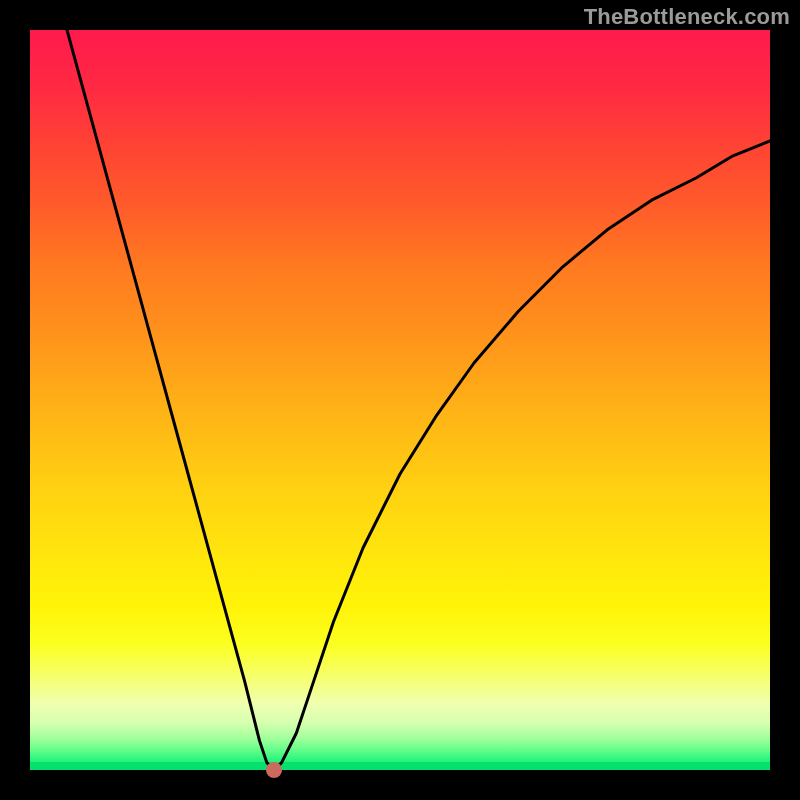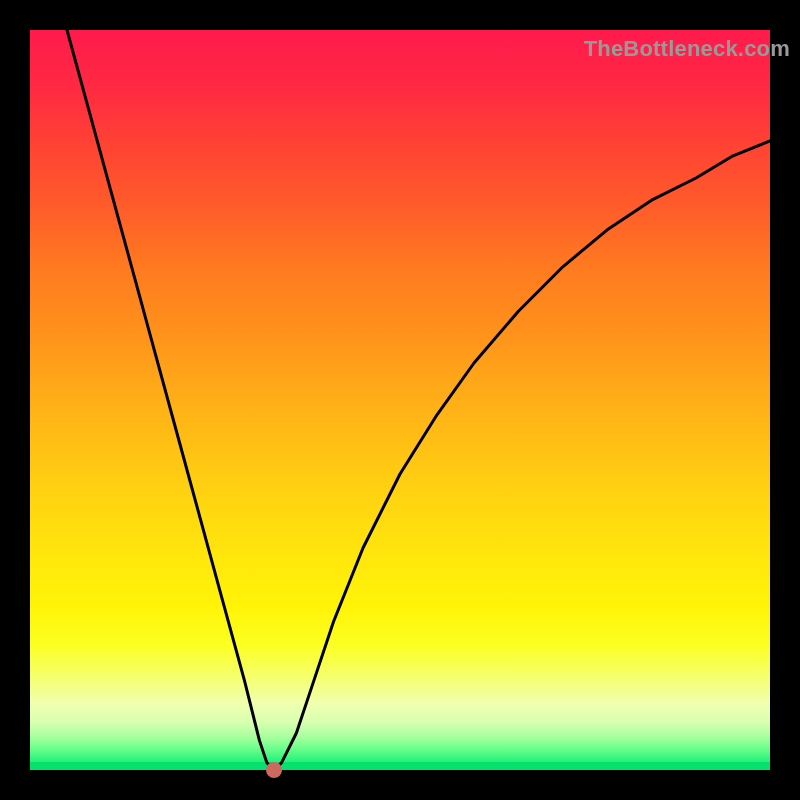--- a/index.html
+++ b/index.html
@@ -71,21 +71,20 @@
   }
   .watermark {
     position: absolute;
     top: 4px;
     right: 10px;
     font-family: Arial, Helvetica, sans-serif;
     font-size: 22px;
     font-weight: 600;
     color: #9a9a9a;
     letter-spacing: 0.2px;
-    margin-top: 32px;
   }
 </style>
 </head>
 <body>
 
 <div class="frame">
   <div class="plot"></div>
   <div class="bottom-bar"></div>
 
   <svg class="curve" viewBox="0 0 740 740" preserveAspectRatio="none">

